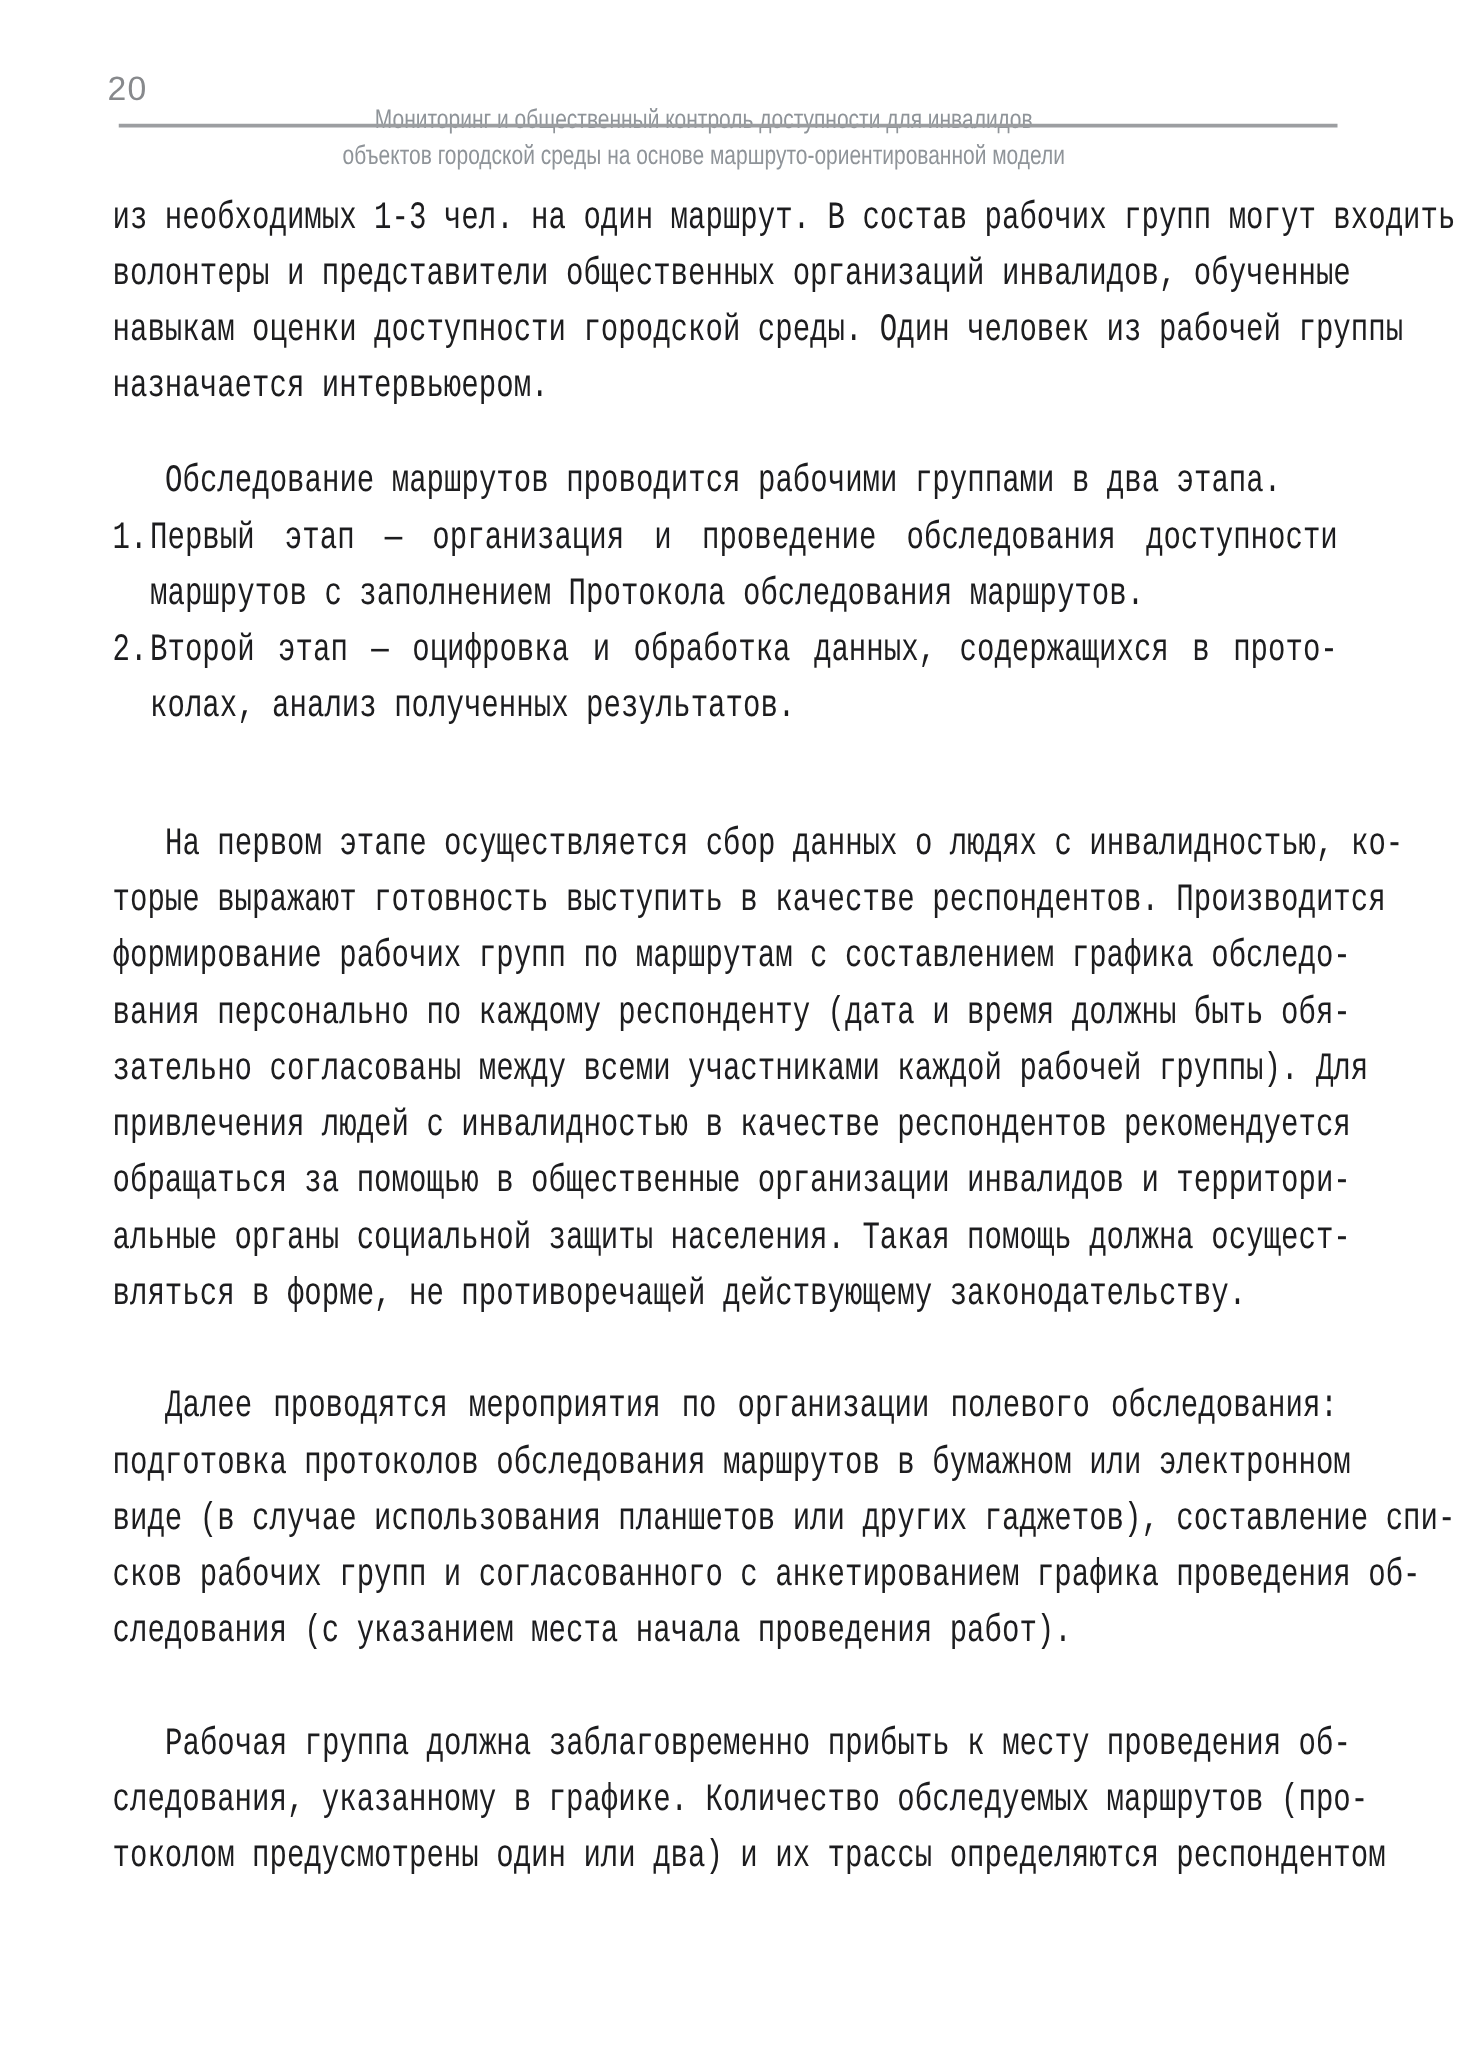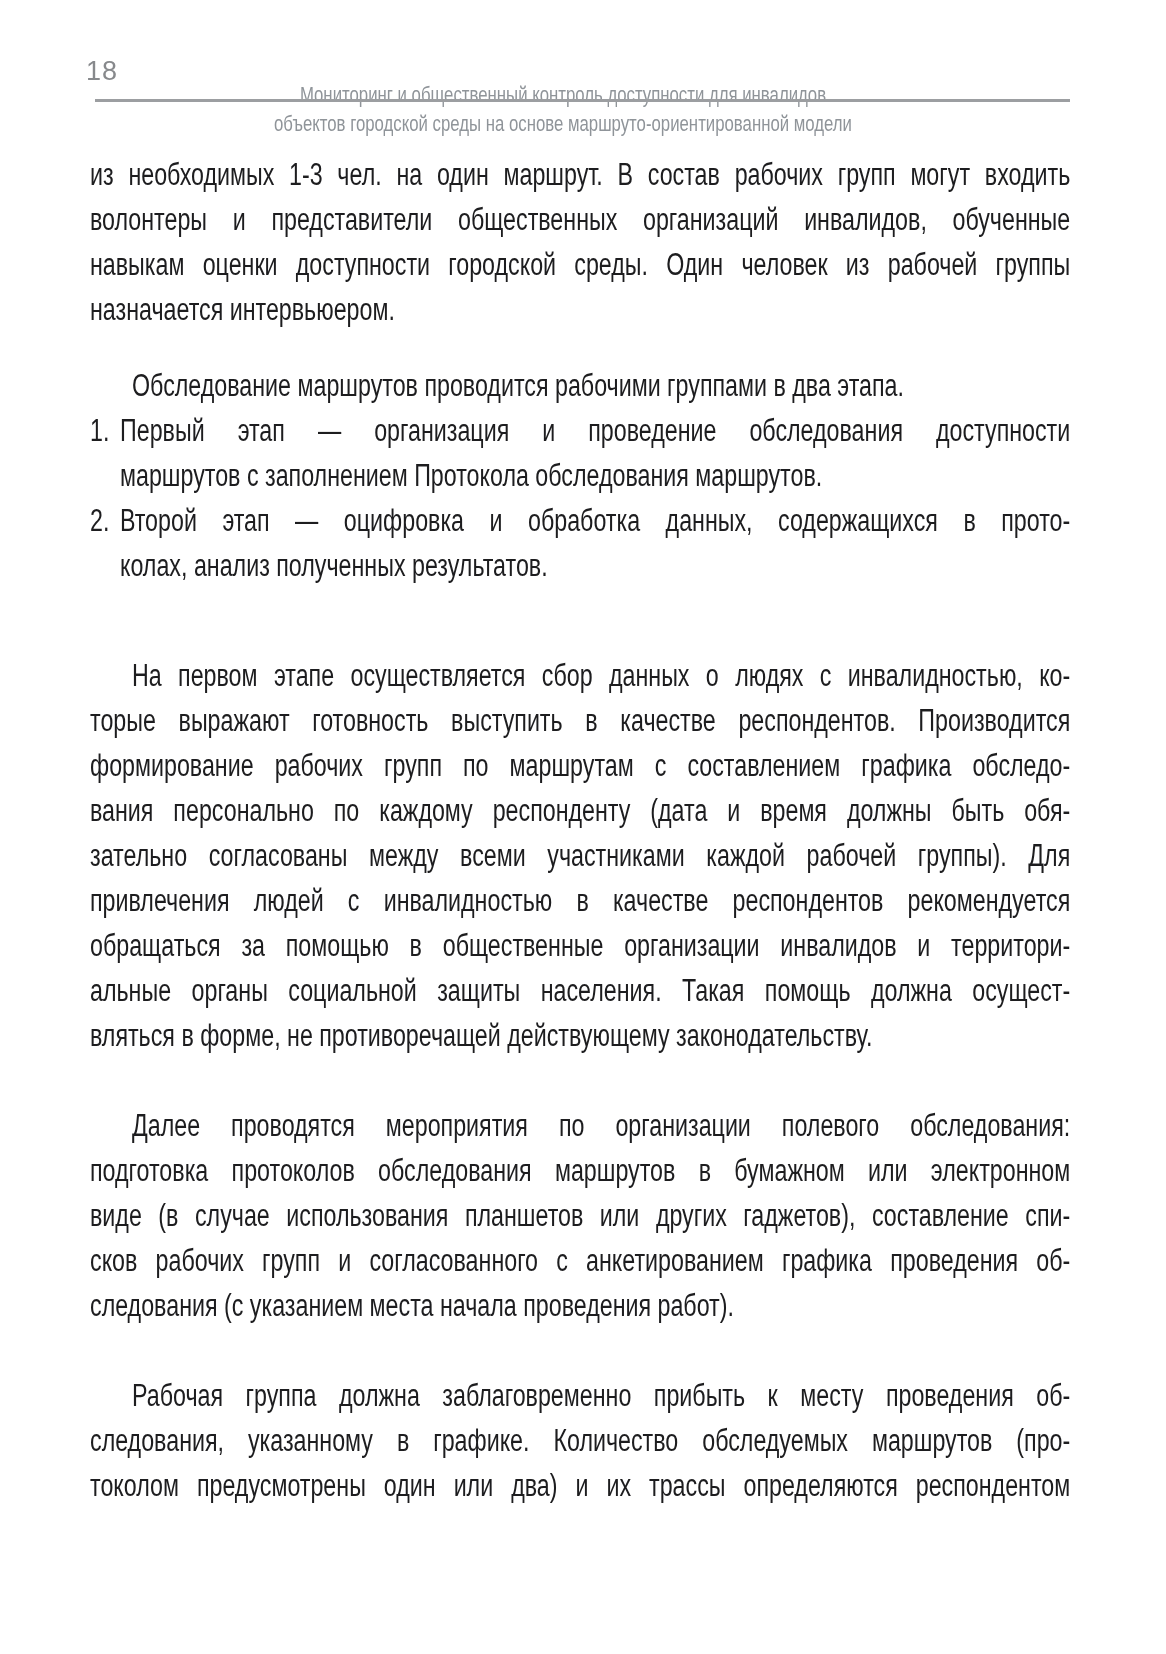--- a/index.html
+++ b/index.html
@@ -49,20 +49,21 @@
     height: 3px;
     background: var(--rule, #9c9ea1);
   }
 
   
   .body-block {
     position: absolute;
     left: 90px;
     top: 152px;
     width: 980px;
+    font-family: Liberation Mono, monospace;
   }
   .scale-wrap {
     width: 1307px;
     transform: scaleX(0.75);
     transform-origin: 0 0;
     font-size: 31px;
     line-height: 45px;
     color: var(--body-text, #1d1d1f);
   }
   .line {
@@ -82,21 +83,21 @@
   .nlist { margin: 0; padding: 0; }
   .list-item { display: flex; }
   .li-num { flex: 0 0 40px; }
   .li-lines { flex: 1 1 auto; min-width: 0; }
 </style>
 </head>
 <body>
 
 <div class="page">
 
-  <div class="page-number">18</div>
+  <div class="page-number">20</div>
 
   <div class="running-head">
     <div class="rh-inner">
       <div class="rh-line">Мониторинг и общественный контроль доступности для инвалидов</div>
       <div class="rh-line">объектов городской среды на основе маршруто-ориентированной модели</div>
     </div>
   </div>
 
   <div class="rule"></div>
 

